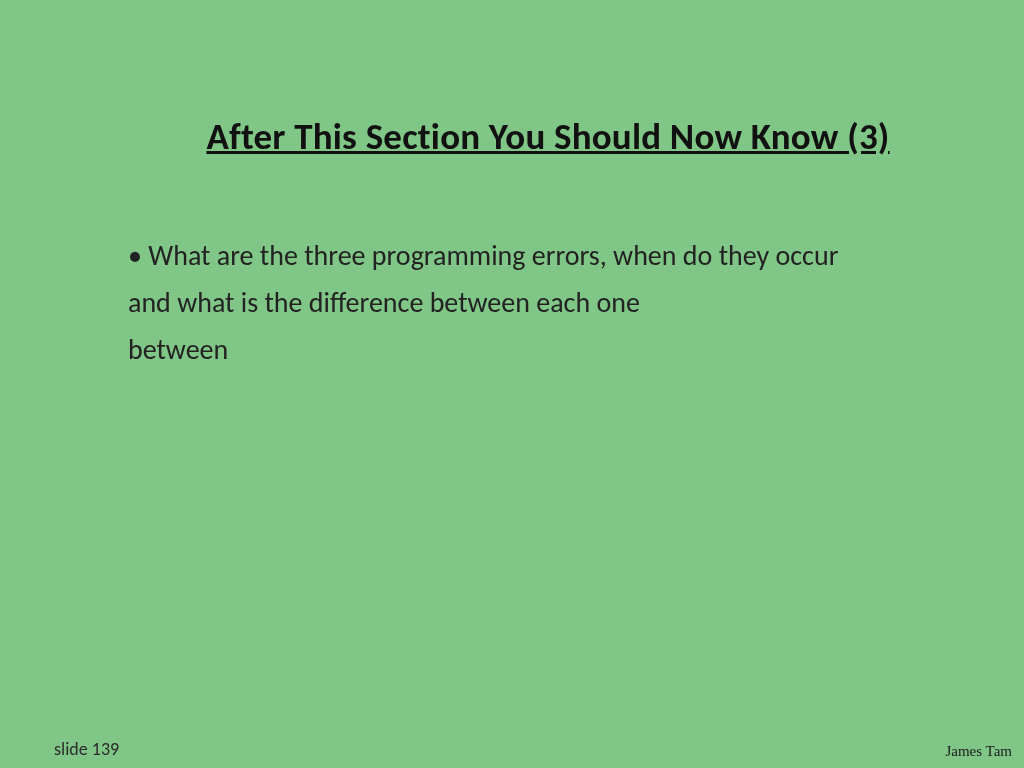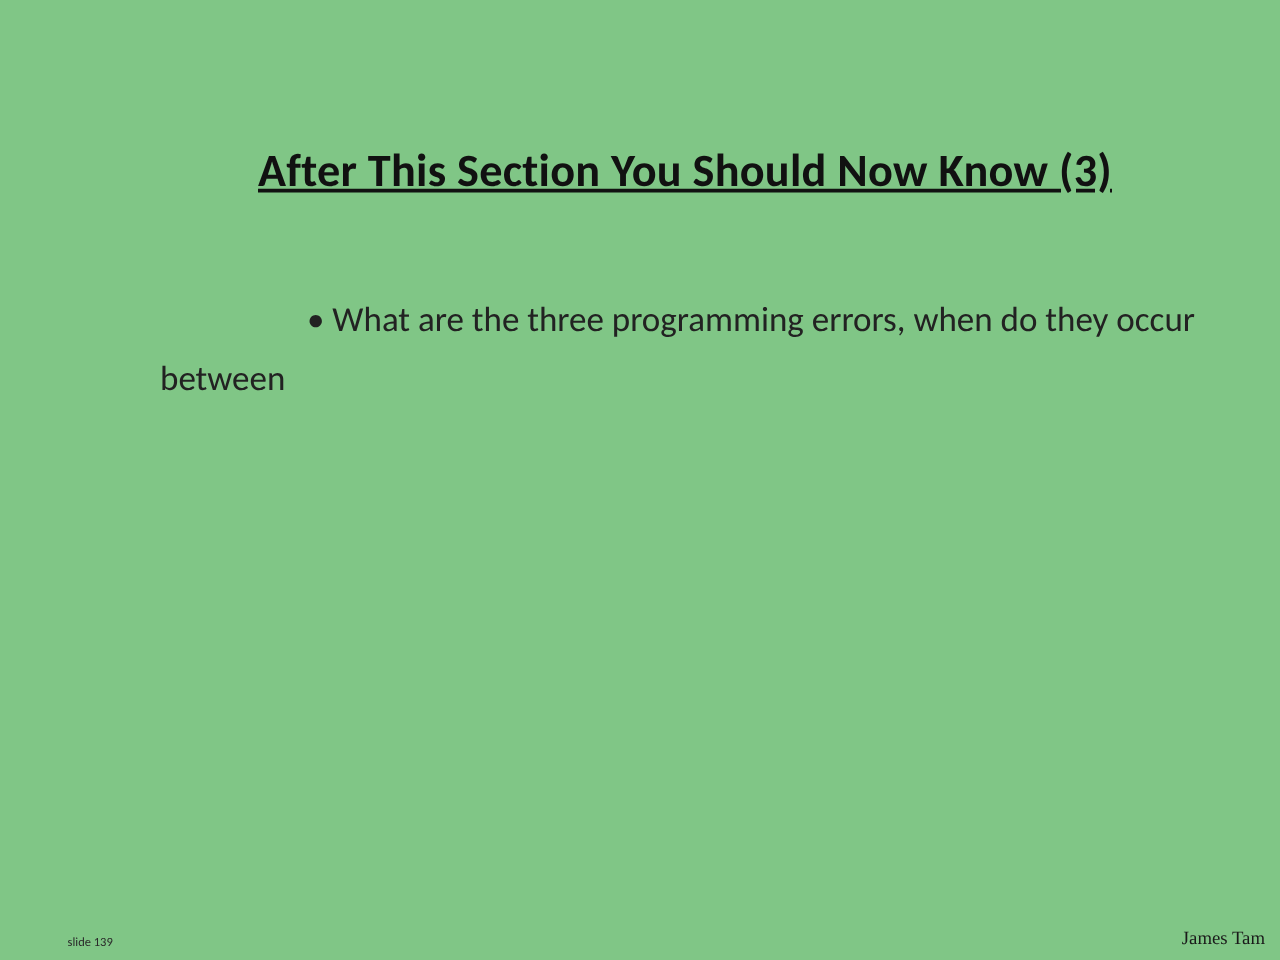--- a/index.html
+++ b/index.html
@@ -28,42 +28,43 @@
     }
     .content {
       position: absolute;
       top: 190px;
       left: 68px;
       right: 68px;
       font-size: 28px;
       line-height: 1.25;
       color: #222;
     }
-    .bullet-line { padding-left: 12px; text-align: right; }
+    .bullet-line { padding-left: 12px; }
     .bullet-cont { padding-left: 12px; }
     .footer-left {
       position: absolute;
       left: 18px;
       bottom: 20px;
-      font-size: 10px;
+      font-size: 18px;
       color: #2b2b2b;
     }
     .footer-right {
       position: absolute;
       right: 24px;
       bottom: 20px;
       font-size: 15px;
       font-family: "Times New Roman", Times, serif;
       color: #1a1a1a;
     }
   </style>
 </head>
 <body>
 
 <div class="title">After This Section You Should Now Know (3)</div>
 
 <div class="content">
   <div class="bullet-line">• What are the three programming errors, when do they occur</div>
+  <div class="bullet-cont">and what is the difference between each one</div>
   <div class="bullet-cont">between</div>
 </div>
 
 <div class="footer-left">slide 139</div>
 <div class="footer-right">James Tam</div>
 
 </body></html>

